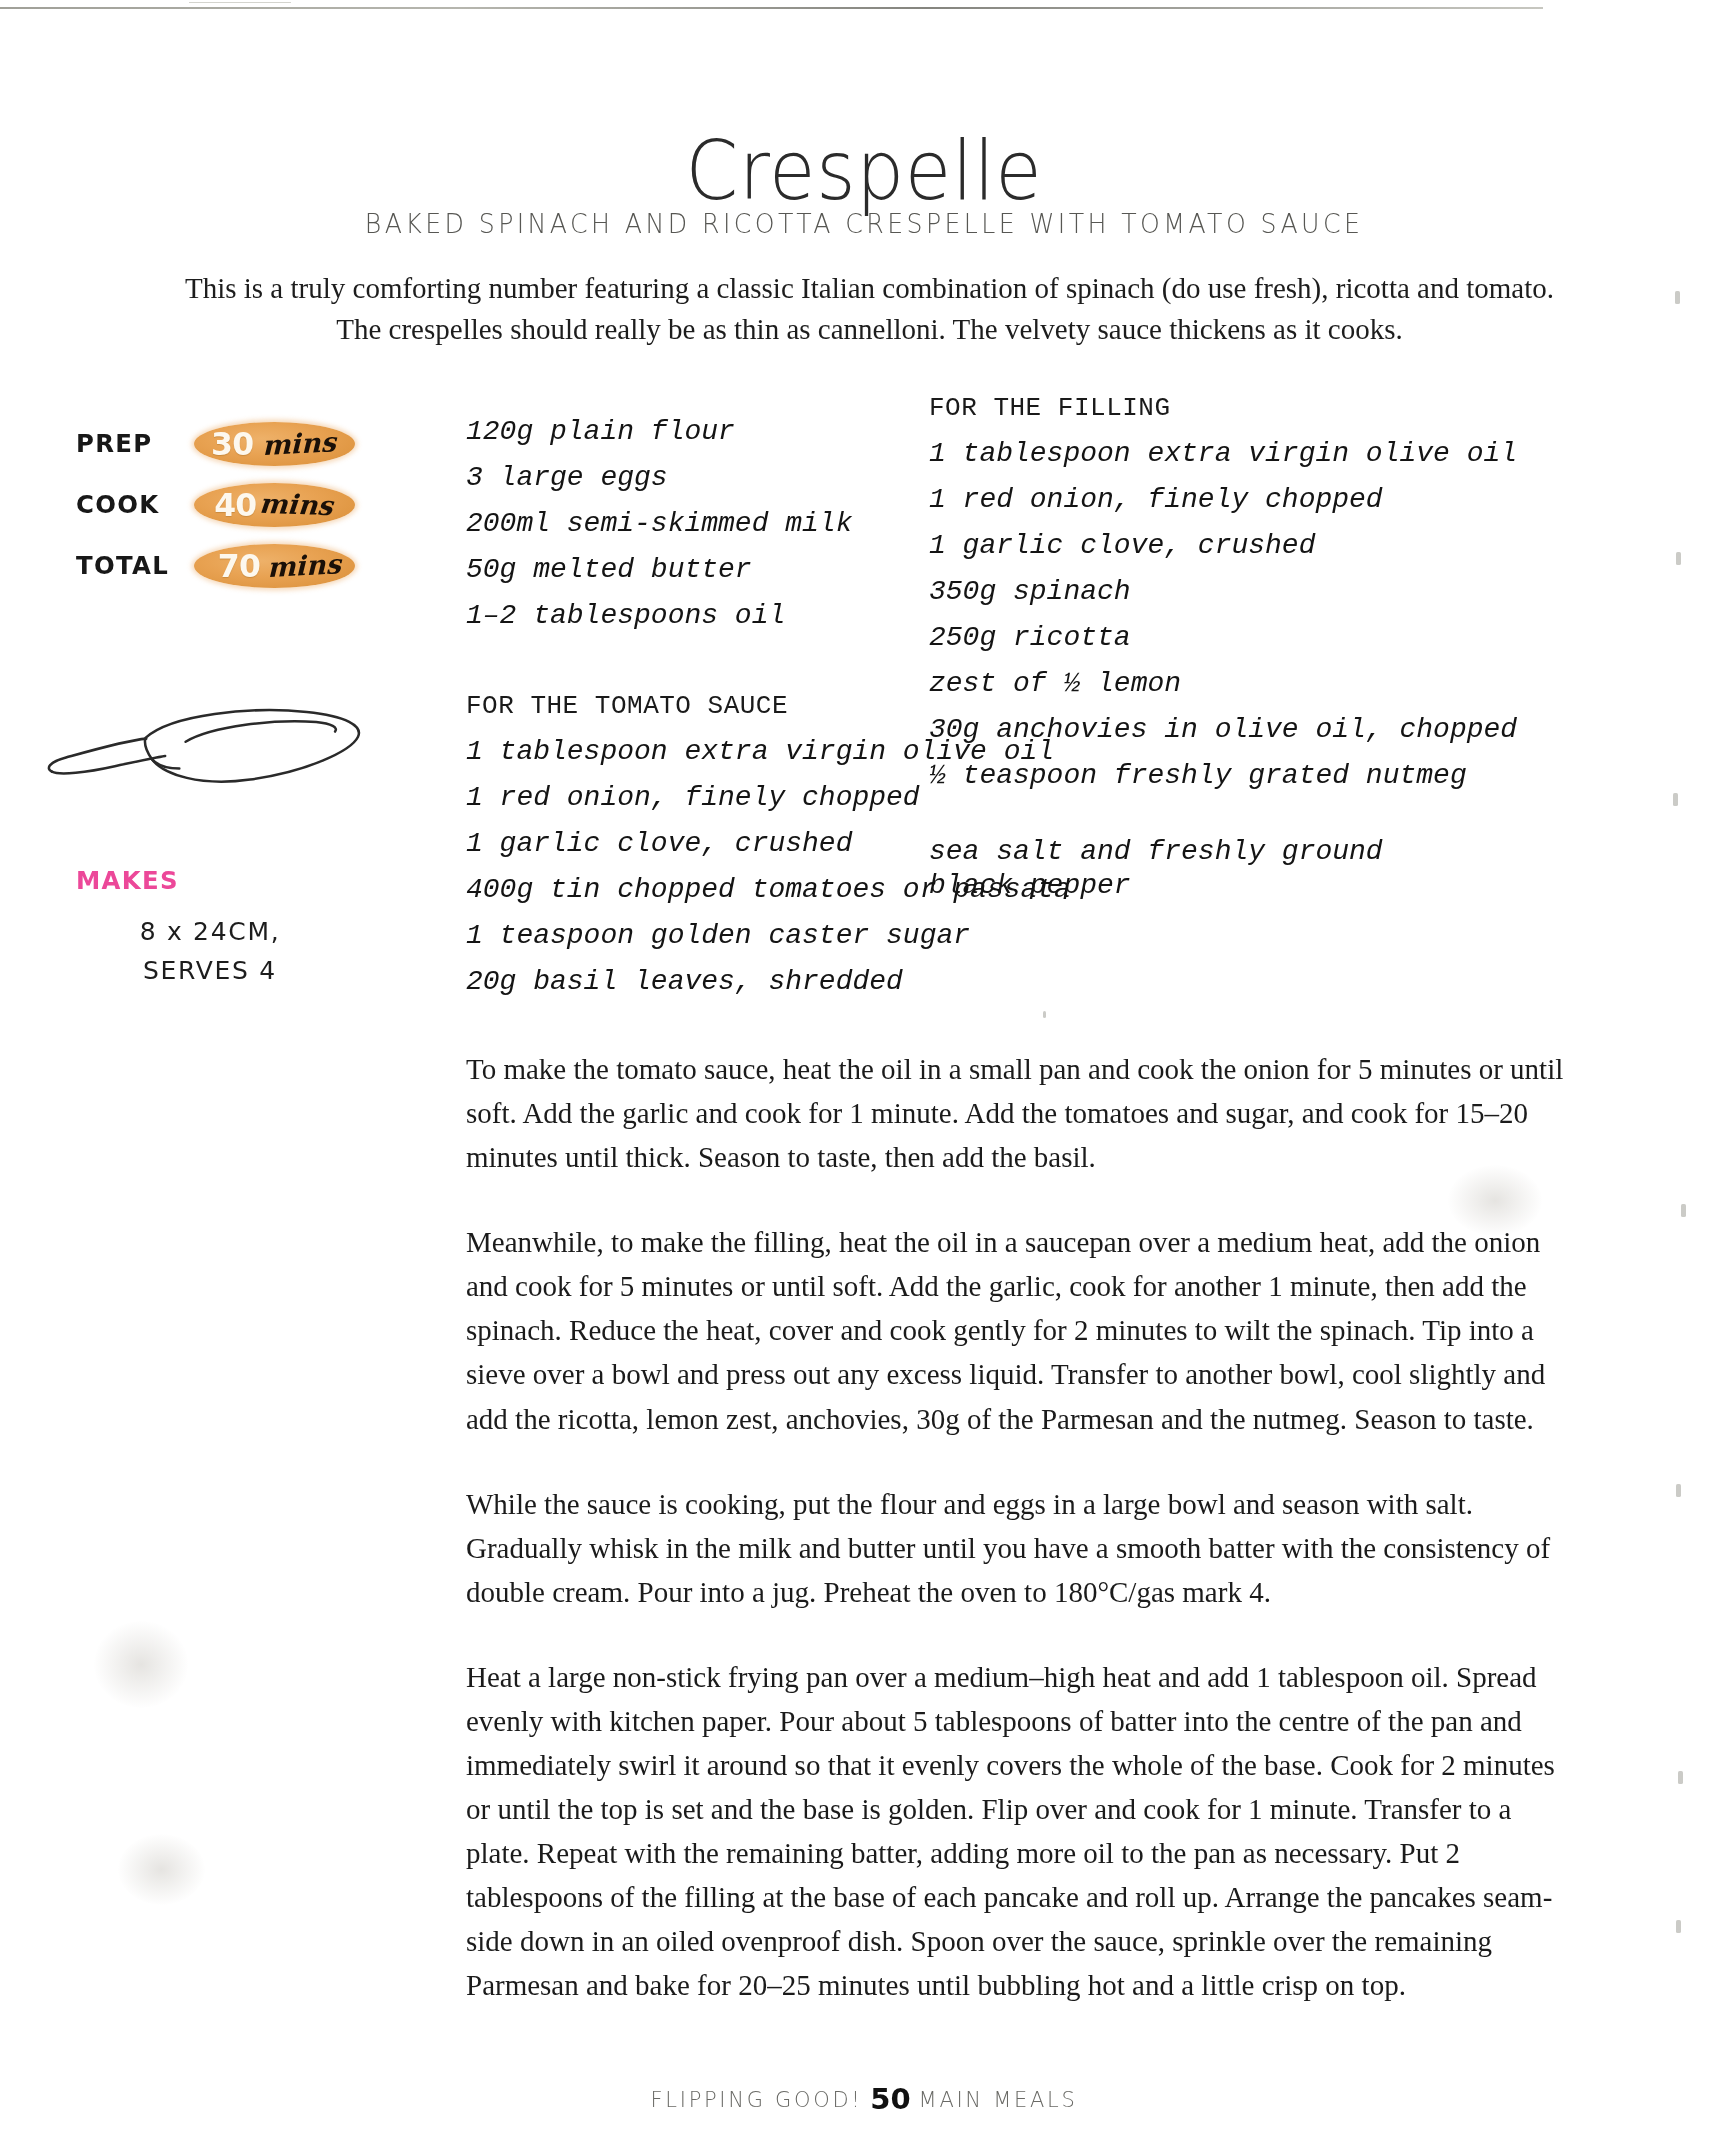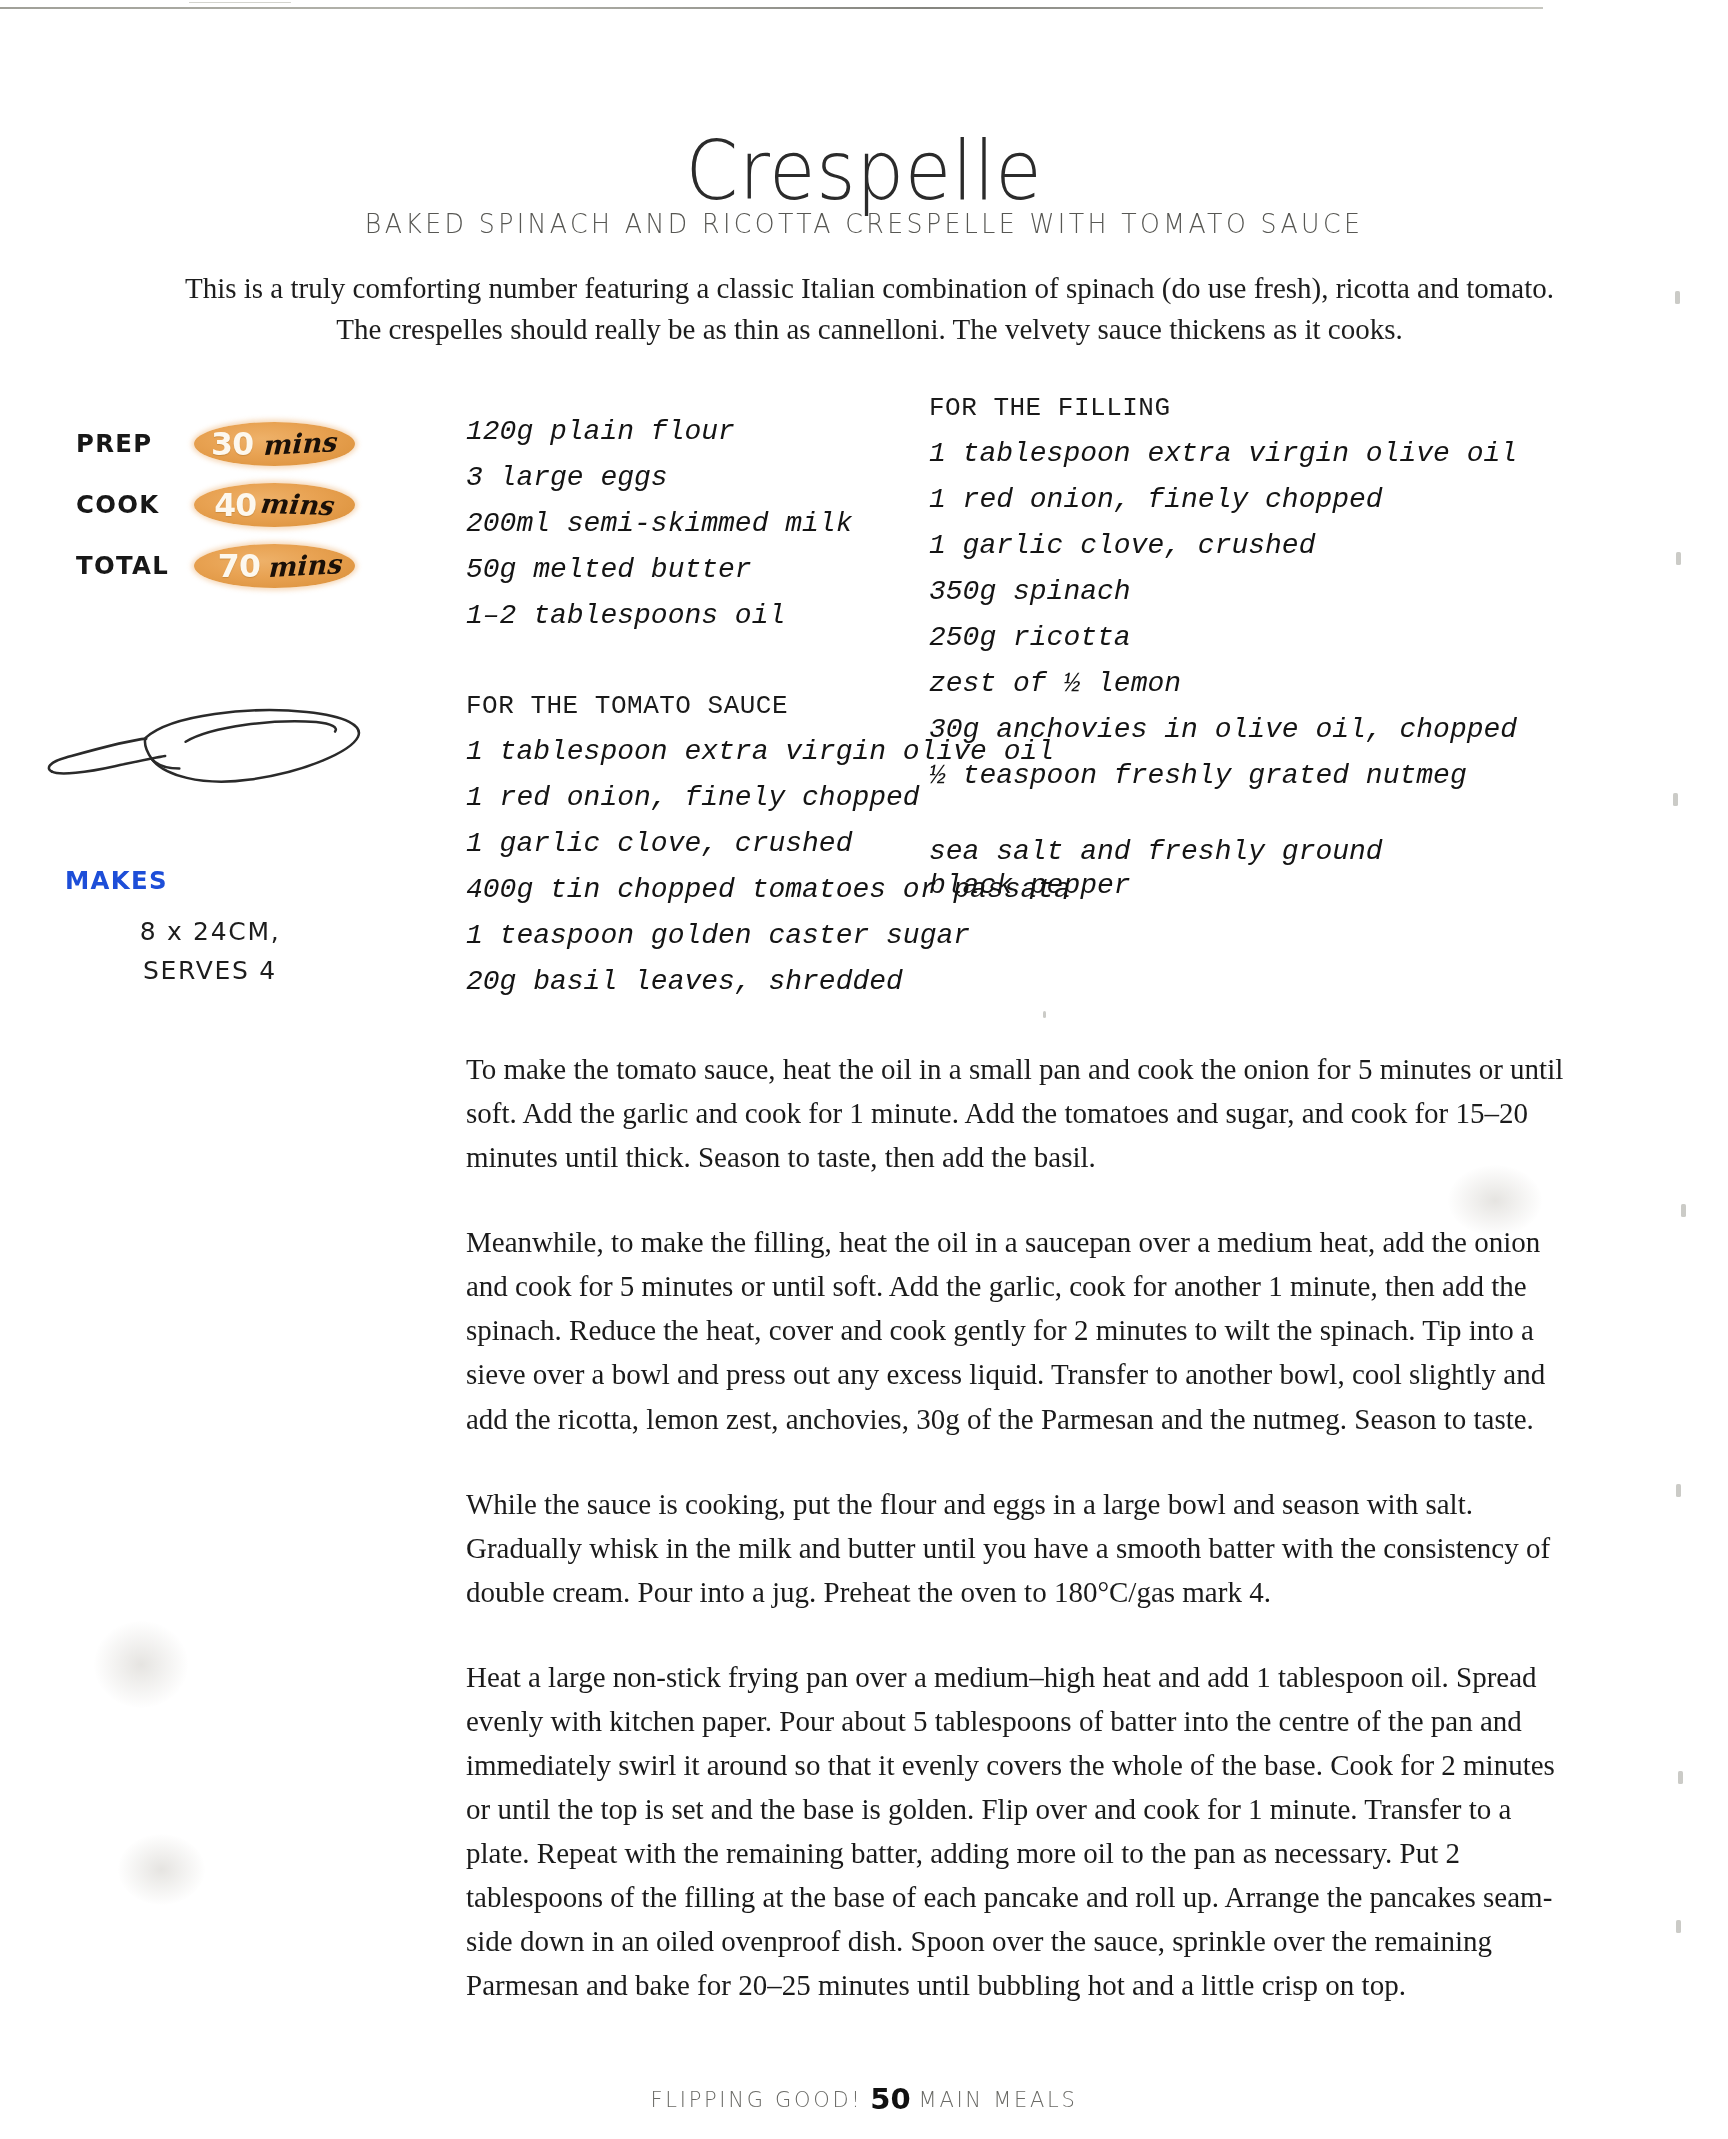--- a/index.html
+++ b/index.html
@@ -147,26 +147,26 @@
   .pan-illo {
     position: absolute;
     top: 693px;
     left: 39px;
     width: 331px;
     height: 118px;
   }
   .makes-label {
     position: absolute;
     top: 866px;
-    left: 65px;
+    left: 76px;
     font-family: "DejaVu Sans", sans-serif;
     font-weight: 700;
     font-size: 24.4px;
     letter-spacing: 1.3px;
-    color: #1d4ed8;
+    color: #ec4899;
   }
   .makes-lines {
     position: absolute;
     top: 913px;
     left: 76px;
     width: 268px;
     text-align: center;
     font-family: "DejaVu Sans", sans-serif;
     font-weight: 400;
     font-size: 25px;

